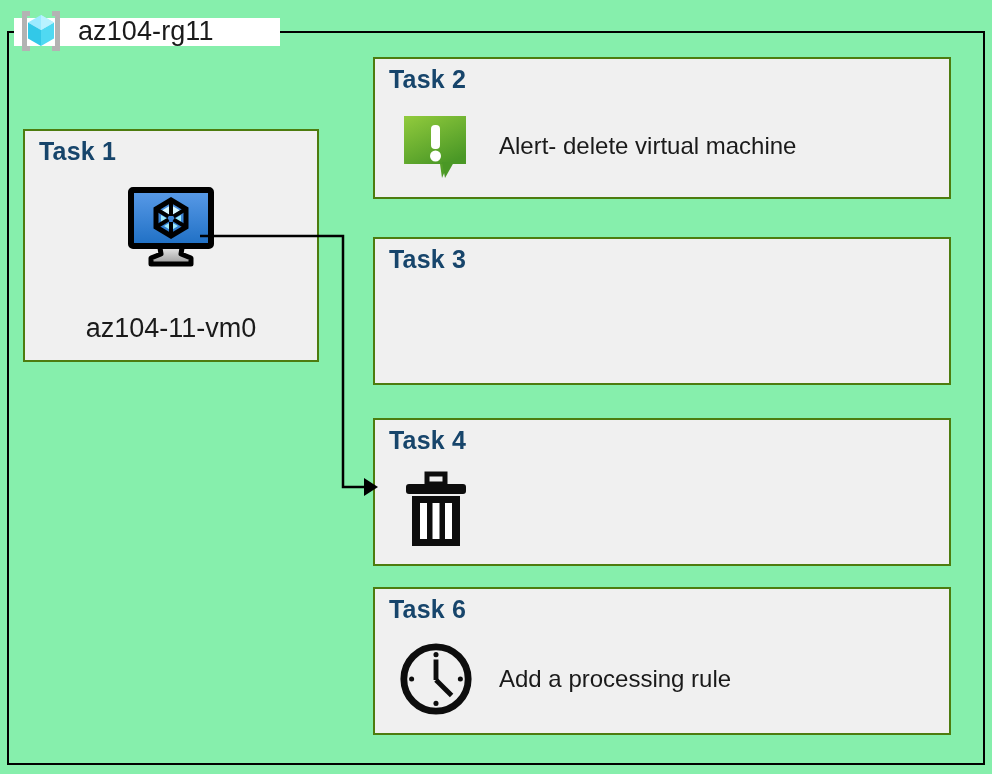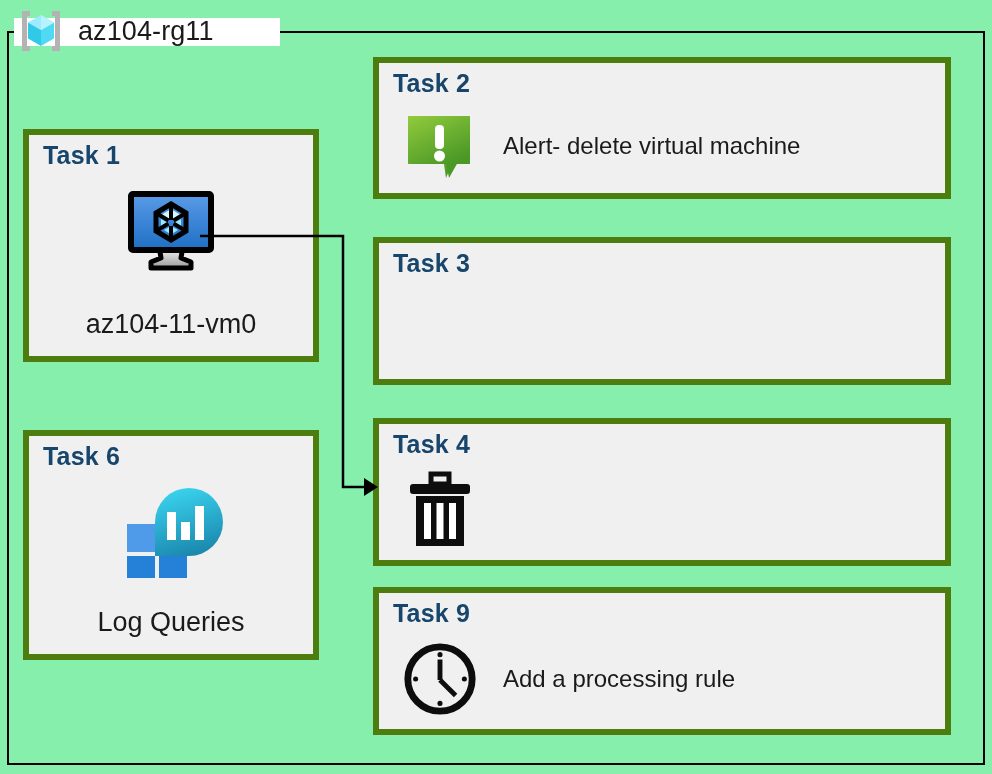--- a/index.html
+++ b/index.html
@@ -59,21 +59,21 @@
     position: relative;
     width: 54px;
     height: 48px;
     flex: 0 0 auto;
   }
 
   
   .card {
     position: absolute;
     background: #f0f0f0;
-    border: 6px solid #4d7c0f;
+    border: 2px solid #4d7c0f;
     box-sizing: border-box;
   }
   .card-title {
     position: absolute;
     left: 14px;
     top: 6px;
     font-size: 25px;
     font-weight: bold;
     color: #17456b;
     letter-spacing: 0.2px;
@@ -188,44 +188,20 @@
           <path d="M-10 -3 L-2.5 1.2 L-10 5.5 Z" fill="#9be9fb"></path>
           <path d="M10 -3 L10 5.5 L2.5 1.2 Z" fill="#9be9fb"></path>
           <path d="M0 4 L7 8 L0 12.5 L-7 8 Z" fill="#9be9fb"></path>
           <path d="M0 -18 L0 -2 M0 4 L0 18 M-15 -9 L-2.5 -1.5 M15 -9 L2.5 -1.5 M-15 9 L-2.5 1.5 M15 9 L2.5 1.5" stroke="#000000" stroke-width="4" fill="none"></path>
         </g>
       </svg>
     </div>
     <div class="card-label">az104-11-vm0</div>
   </div>
 
-  <div class="card card-v" style="left:23px; top:430px; width:296px; height:230px;">
-    <div class="card-title">Task 6</div>
-    <div class="card-icon">
-      <svg width="108" height="96" viewBox="0 0 108 96">
-        <defs>
-          <linearGradient id="logBlob" x1="0.25" y1="0" x2="0.55" y2="1">
-            <stop offset="0" stop-color="#3ad5f0"></stop>
-            <stop offset="1" stop-color="#1b87ad"></stop>
-          </linearGradient>
-        </defs>
-
-        <rect x="10" y="40" width="28" height="28" fill="#4f9bea"></rect>
-        <rect x="10" y="72" width="28" height="22" fill="#2580d8"></rect>
-        <rect x="42" y="72" width="28" height="22" fill="#2580d8"></rect>
-
-        <path d="M64 4 A34 34 0 1 1 64 72 L30 72 L30 38 A34 34 0 0 1 64 4 Z" fill="url(#logBlob)" transform="translate(8,0)"></path>
-
-        <rect x="50" y="28" width="9" height="28" fill="#ffffff"></rect>
-        <rect x="64" y="38" width="9" height="18" fill="#ffffff"></rect>
-        <rect x="78" y="22" width="9" height="34" fill="#ffffff"></rect>
-      </svg>
-    </div>
-    <div class="card-label">Log Queries</div>
-  </div>
 
   <div class="card card-h" style="left:373px; top:57px; width:578px; height:142px;">
     <div class="card-title">Task 2</div>
     <div class="row">
       <div class="card-icon">
         <svg width="76" height="76" viewBox="0 0 76 76">
           <defs>
             <linearGradient id="greenGrad" x1="0.1" y1="0" x2="0.7" y2="1">
               <stop offset="0" stop-color="#8fc93c"></stop>
               <stop offset="1" stop-color="#4a9826"></stop>
@@ -259,21 +235,21 @@
           <path d="M14 27 h48 v50 h-48 z" fill="#0d0d0d"></path>
           <rect x="22" y="34" width="7" height="36" fill="#ffffff"></rect>
           <rect x="34.5" y="34" width="7" height="36" fill="#ffffff"></rect>
           <rect x="47" y="34" width="7" height="36" fill="#ffffff"></rect>
         </svg>
       </div>
     </div>
   </div>
 
   <div class="card card-h" style="left:373px; top:587px; width:578px; height:148px;">
-    <div class="card-title">Task 9</div>
+    <div class="card-title">Task 6</div>
     <div class="row">
       <div class="card-icon">
         <svg width="80" height="80" viewBox="0 0 80 80">
           <circle cx="40" cy="40" r="33" fill="none" stroke="#0d0d0d" stroke-width="7"></circle>
           <circle cx="40" cy="15" r="2.6" fill="#0d0d0d"></circle>
           <circle cx="65" cy="40" r="2.6" fill="#0d0d0d"></circle>
           <circle cx="40" cy="65" r="2.6" fill="#0d0d0d"></circle>
           <circle cx="15" cy="40" r="2.6" fill="#0d0d0d"></circle>
           <path d="M40 41 L40 20" stroke="#0d0d0d" stroke-width="5" fill="none"></path>
           <path d="M40 41 L56 57" stroke="#0d0d0d" stroke-width="5" fill="none"></path>

